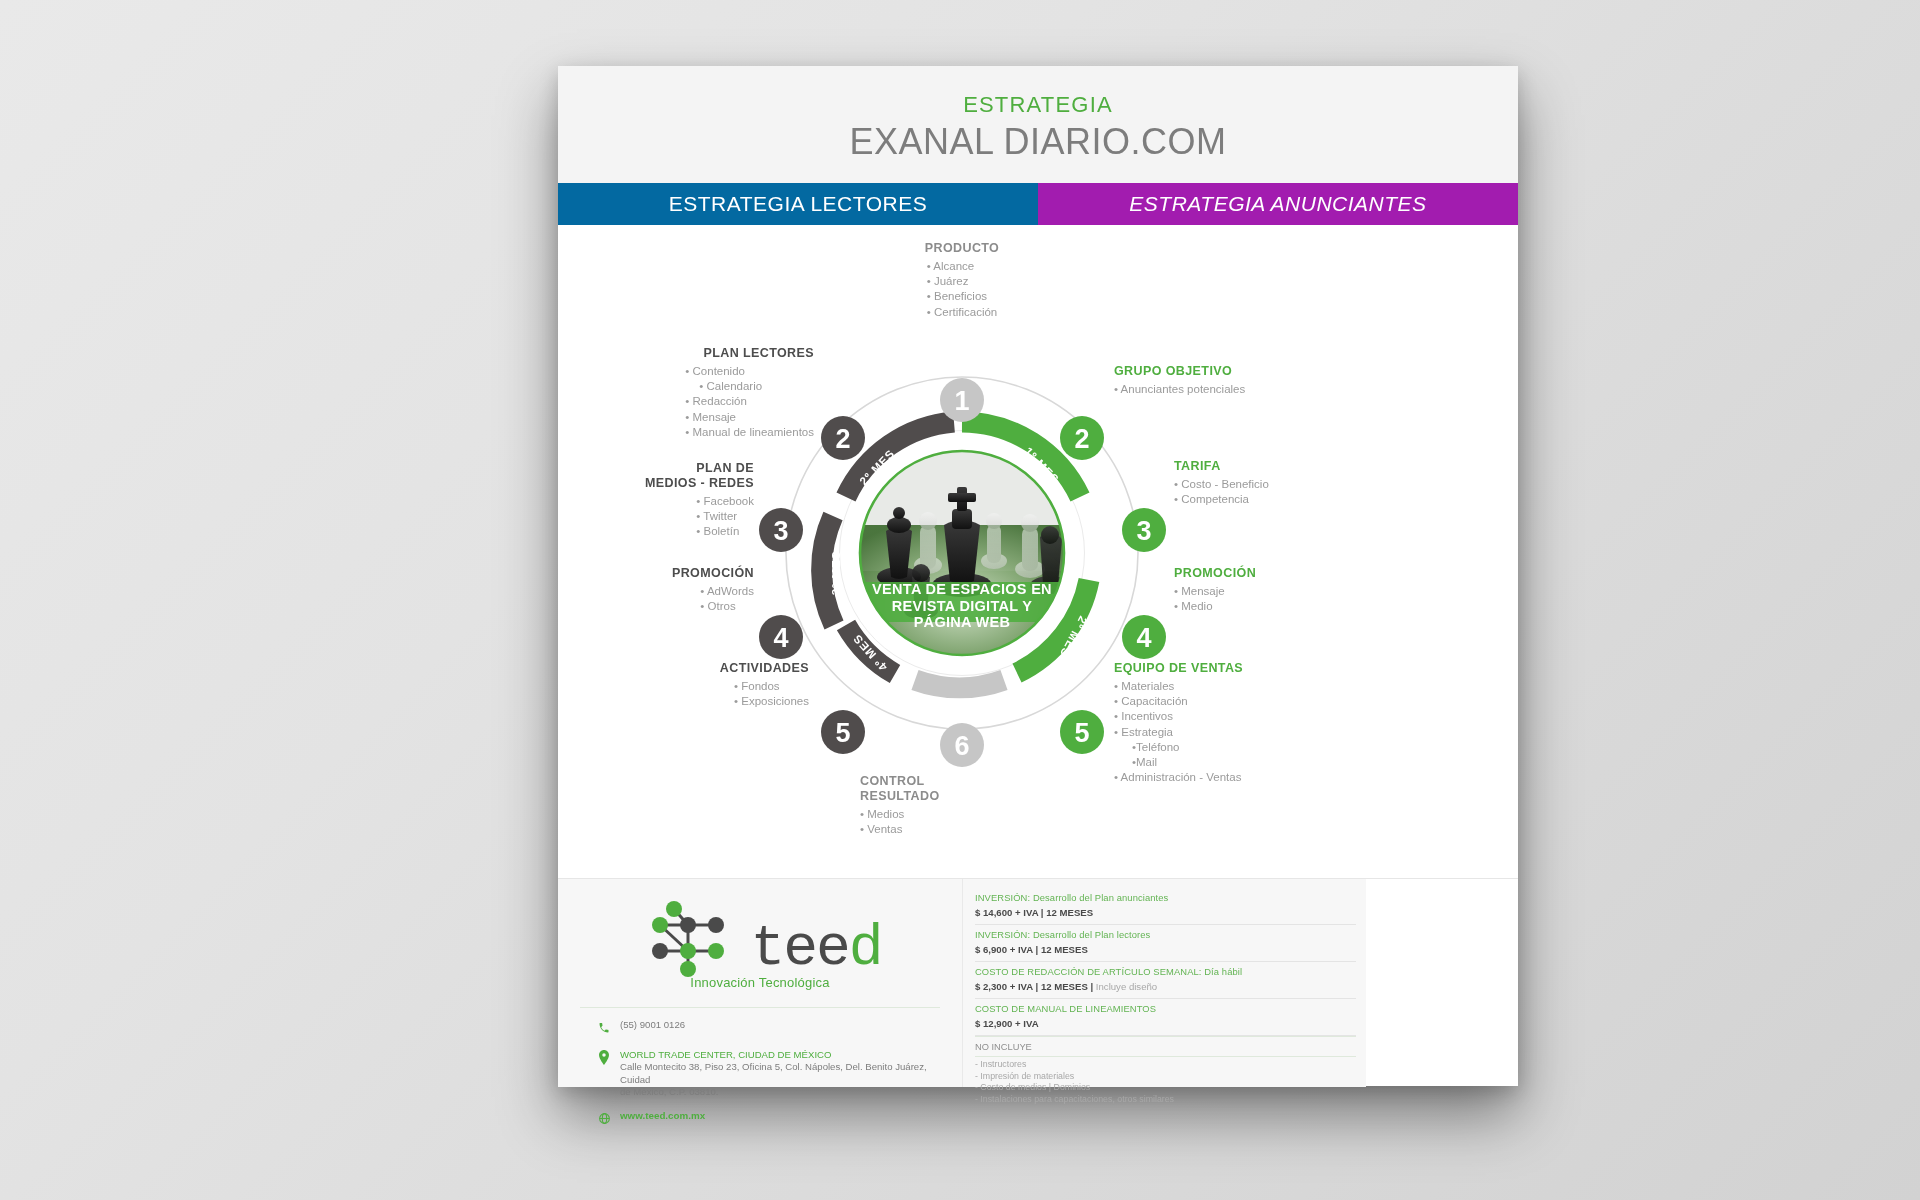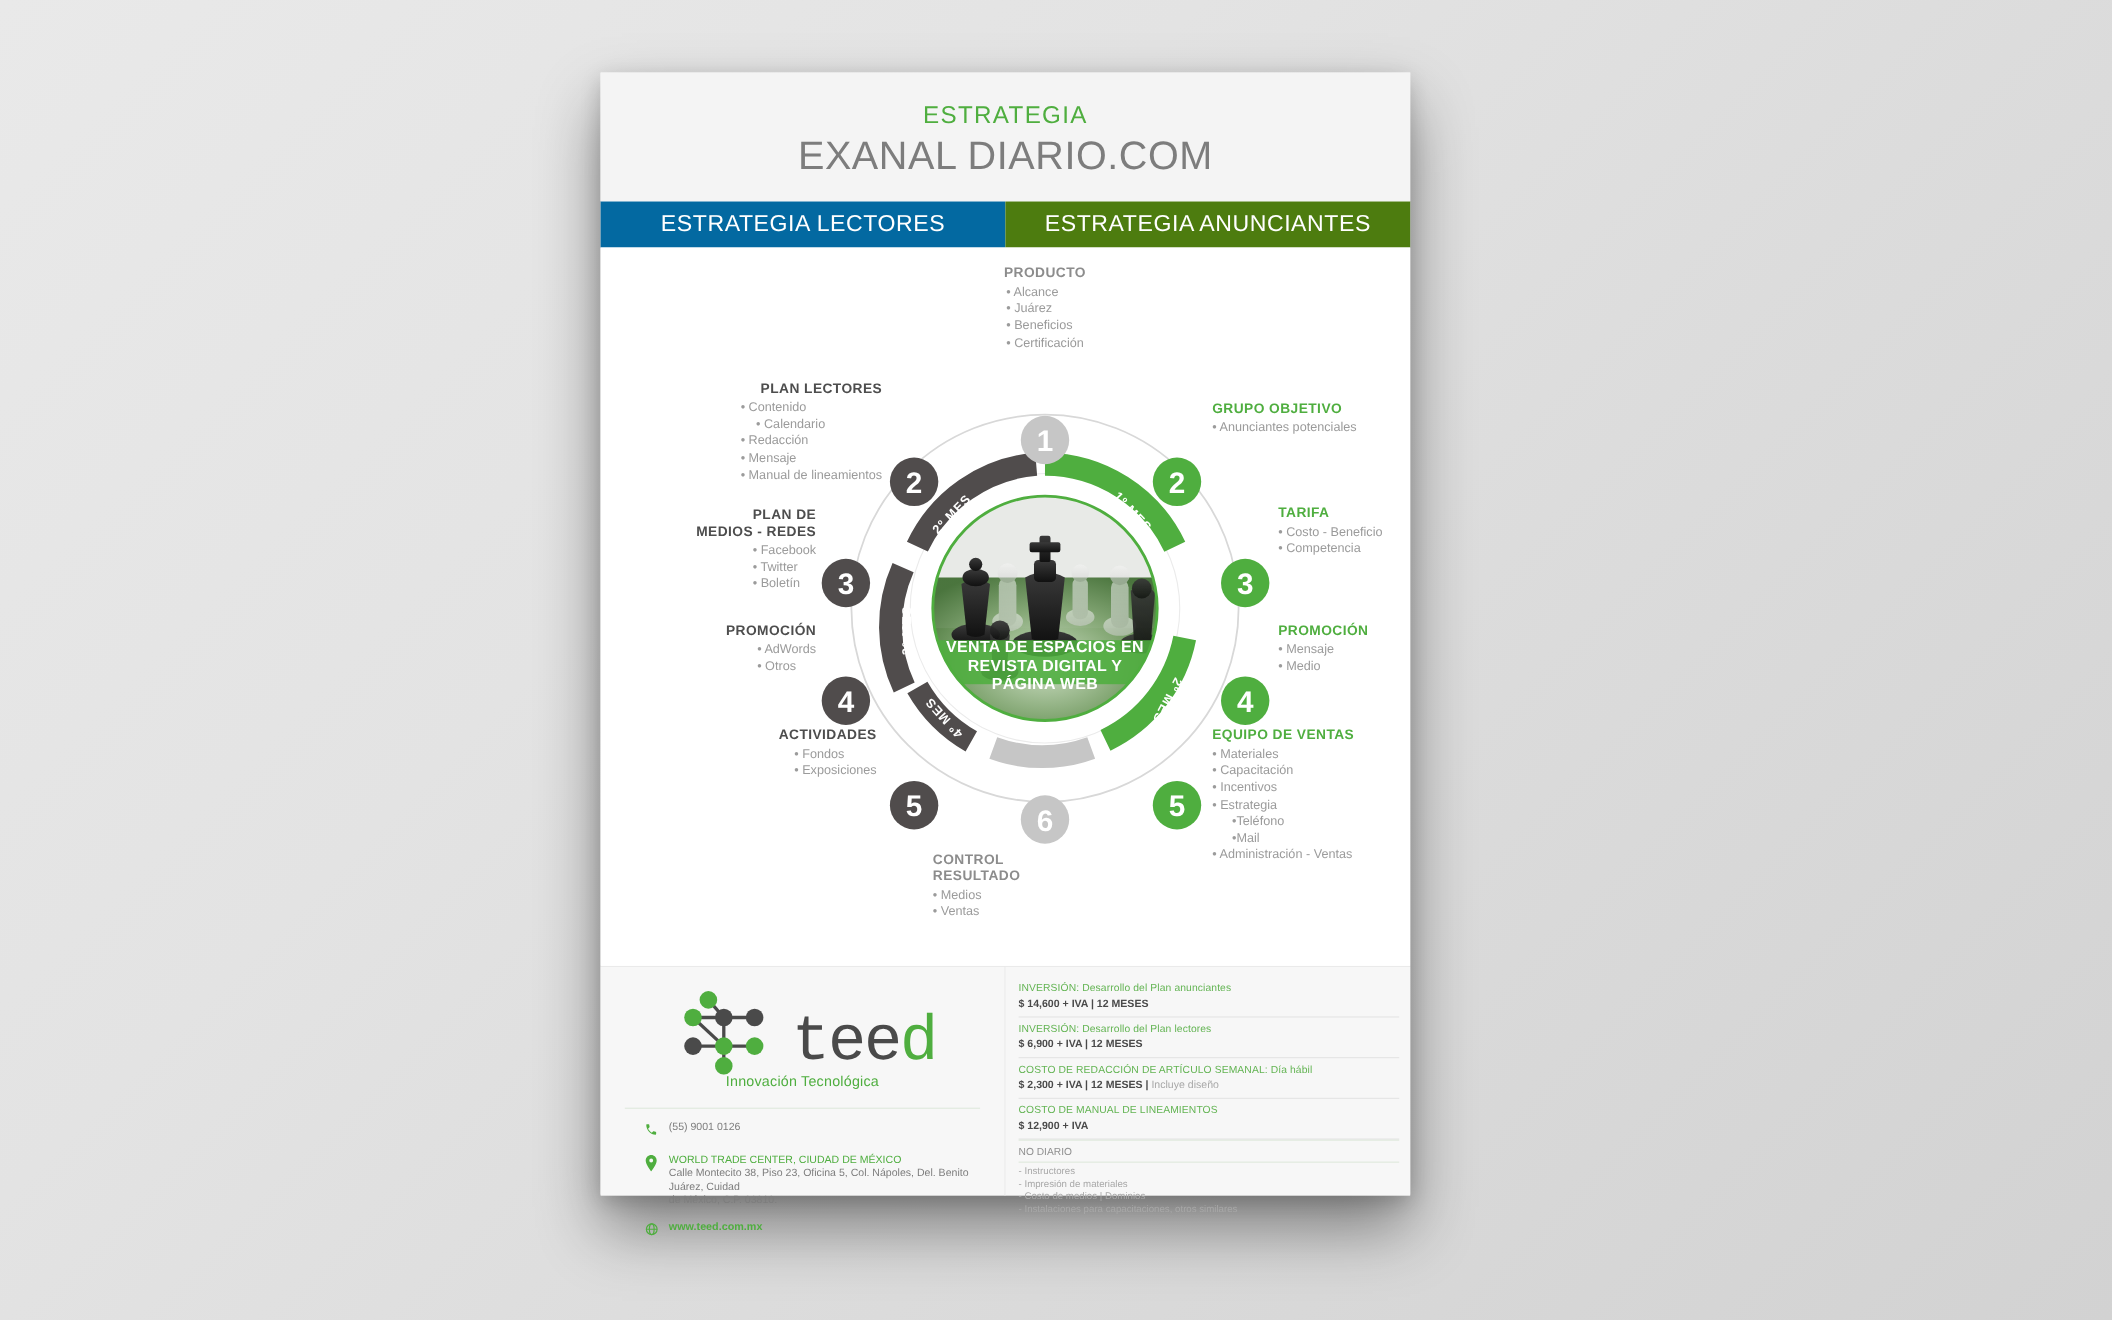--- a/index.html
+++ b/index.html
@@ -3,40 +3,40 @@
 <meta charset="utf-8">
 <style>
   html,body{margin:0;padding:0;}
   body{
     width:1920px;height:1200px;overflow:hidden;
     background:linear-gradient(135deg,#e9e9e9 0%,#e3e3e3 35%,#dcdcdc 60%,#d2d2d2 100%);
     font-family:"Liberation Sans","DejaVu Sans",sans-serif;
     position:relative;
   }
   .poster{
-    position:absolute;left:546px;top:66px;width:736px;height:1020px;
+    position:absolute;left:558px;top:66px;width:960px;height:1020px;
     background:#ffffff;
     box-shadow:0 30px 55px rgba(0,0,0,.42), 0 6px 18px rgba(0,0,0,.18);
   }
   
   .hdr{height:117px;background:#f4f4f4;position:relative;}
   .hdr-eyebrow{
     position:absolute;left:0;right:0;top:26px;text-align:center;
     color:#4fae3f;font-size:22px;letter-spacing:1.2px;font-weight:400;
   }
   .hdr-title{
     position:absolute;left:0;right:0;top:55px;text-align:center;
     color:#7d7d7d;font-size:36px;letter-spacing:.5px;font-weight:400;
   }
   
   .tabs{display:flex;height:42px;}
   .tab{flex:1;display:flex;align-items:center;justify-content:center;
        color:#fff;font-size:21px;letter-spacing:.5px;}
   .tab.dark{background:#0369a1;}
-  .tab.green{background:#4d7c0f;}
+  .tab.green{background:#a21caf;font-style:italic;}
   
   .diagram{position:relative;height:653px;background:#fff;overflow:hidden;}
   .diagram svg{position:absolute;left:0;top:0;}
   .txtblk{position:absolute;}
   .t-head{font-size:12.5px;font-weight:bold;letter-spacing:.4px;line-height:15px;}
   .t-head.gray{color:#8c8c8c;}
   .t-head.dark{color:#4d4d4d;}
   .t-head.green{color:#4fae3f;}
   .t-list{list-style:none;margin:3px 0 0 0;padding:0;color:#9b9b9b;font-size:11.5px;line-height:15.2px;}
   .t-list li:before{content:"\2022  ";}
@@ -407,21 +407,21 @@
         <div class="p-title">COSTO DE REDACCIÓN DE ARTÍCULO SEMANAL: Día hábil</div>
         <div class="p-price"><span>$ 2,300 + IVA | 12  MESES | </span><span class="note">Incluye diseño</span></div>
       </div>
 
       <div class="p-block">
         <div class="p-title">COSTO DE MANUAL DE LINEAMIENTOS</div>
         <div class="p-price">$ 12,900 + IVA</div>
       </div>
 
       <div class="p-sep"></div>
-      <div class="p-noinc">NO DIARIO</div>
+      <div class="p-noinc">NO INCLUYE</div>
       <div class="p-sep"></div>
       <ul class="p-ul">
         <li>- Instructores</li>
         <li>- Impresión de materiales</li>
         <li>- Costo de medios | Dominios</li>
         <li>- Instalaciones para capacitaciones, otros similares</li>
       </ul>
     </div>
   </div>
 </div>

